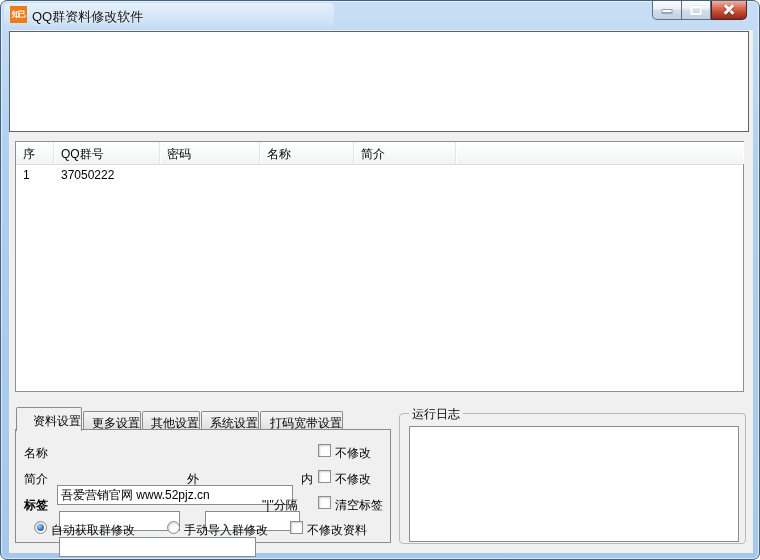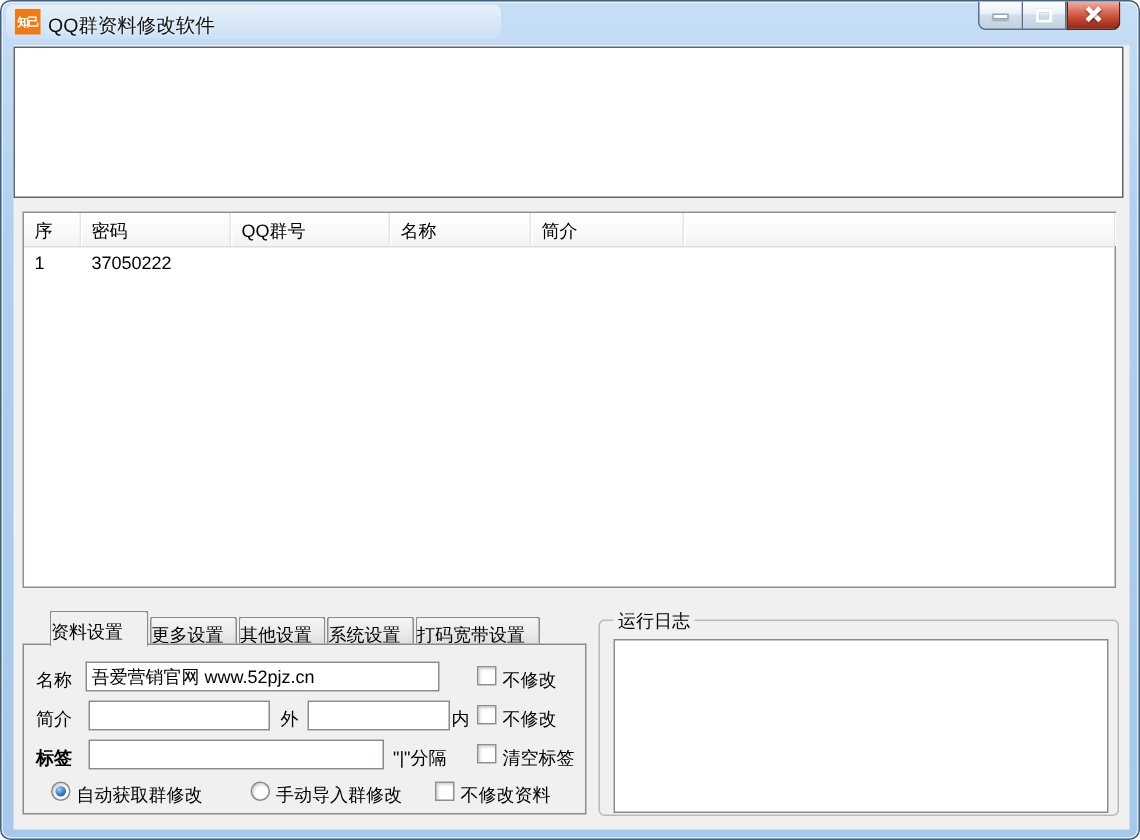--- a/index.html
+++ b/index.html
@@ -52,30 +52,30 @@
     background:linear-gradient(180deg,#ffffff 0%,#f8f9fa 60%,#f1f2f4 100%);
     border-bottom:1px solid #dcdde0; }
   .lv-th { padding:4px 0 0 7px; border-right:1px solid #e4e5e8; box-shadow:1px 0 0 #fff;
     overflow:hidden; white-space:nowrap; }
   .lv-row { display:flex; height:20px; }
   .lv-td { padding:3px 0 0 7px; overflow:hidden; white-space:nowrap; }
   .c0{width:38px;} .c1{width:103px;} .c2{width:100px;} .c3{width:106px;}
   .c4{width:94px;} .c5{width:102px;} .c6{width:151px;} .c7{flex:1; border-right:none;}
 
   
-  .tab { position:absolute; text-align:left; border:1px solid #8b8b8b; border-bottom:none;
+  .tab { position:absolute; text-align:right; border:1px solid #8b8b8b; border-bottom:none;
     background:linear-gradient(180deg,#f5f5f5 0%,#e9e9e9 60%,#dddddd 100%);
-    padding-top:3px; height:19px; top:381px; border-radius:2px 2px 0 0;margin-left:17px; }
+    padding-top:3px; height:19px; top:381px; border-radius:2px 2px 0 0; }
   .tab.selected { top:377px; height:24px; background:#f0f0f0; z-index:3; padding-top:5px; }
   .tab-panel { position:absolute; left:6px; top:399px; width:376px; height:114px;
     border:1px solid #8b8b8b; background:#f0f0f0; z-index:1; }
 
   .flabel { position:absolute; white-space:nowrap; }
   .tinput { position:absolute; height:20px; background:#fff; border:1px solid #878c92;
-    font-family:"Liberation Sans","DejaVu Sans",sans-serif; font-size:12px; padding:2px 3px; }
+    font-family:"Liberation Sans","DejaVu Sans",sans-serif; font-size:12px; padding:2px 3px;margin-top:44px; }
   .checkbox { position:absolute; width:13px; height:13px; background:#fff;
     border:1px solid #8e8e8e; box-shadow:inset 1px 1px 2px rgba(0,0,0,.2); }
   .radio { position:absolute; width:13px; height:13px; border-radius:50%; background:#fff;
     border:1px solid #8a8a8a; box-shadow:inset 1px 1px 2px rgba(0,0,0,.2); }
   .radio.on::after { content:""; position:absolute; left:2px; top:2px; width:7px; height:7px;
     border-radius:50%; background:radial-gradient(circle at 35% 30%,#9fd0f5 0%,#3a79c0 55%,#1c4f8d 100%); }
 
   
   .groupbox { position:absolute; left:390px; top:383px; width:347px; height:131px;
     border:1px solid #b9b9b9; border-radius:4px; }
@@ -106,22 +106,22 @@
     </div>
   </div>
 
   <div class="client">
 
     <div class="banner"></div>
 
     <div class="listview">
       <div class="lv-header">
         <div class="lv-th c0">序</div>
+        <div class="lv-th c3">QQ群号</div>
         <div class="lv-th c2">密码</div>
-        <div class="lv-th c3">QQ群号</div>
         <div class="lv-th c4">名称</div>
         <div class="lv-th c5">简介</div>
         <div class="lv-th c7"></div>
       </div>
       <div class="lv-row">
         <div class="lv-td c0">1</div>
         <div class="lv-td c1">37050222</div>
         <div class="lv-td c3"></div>
         <div class="lv-td c4"></div>
         <div class="lv-td c5"></div>

